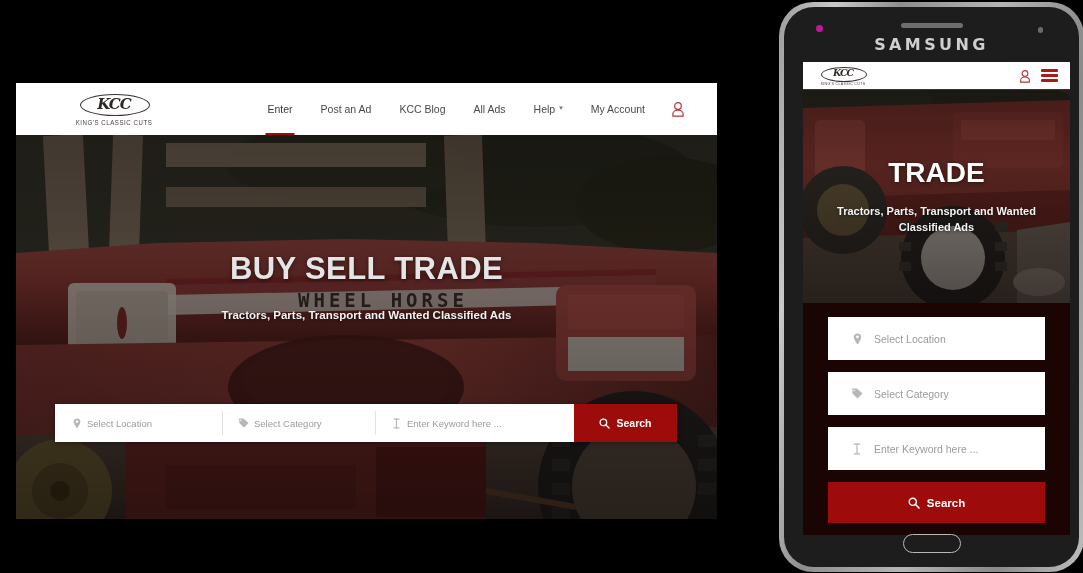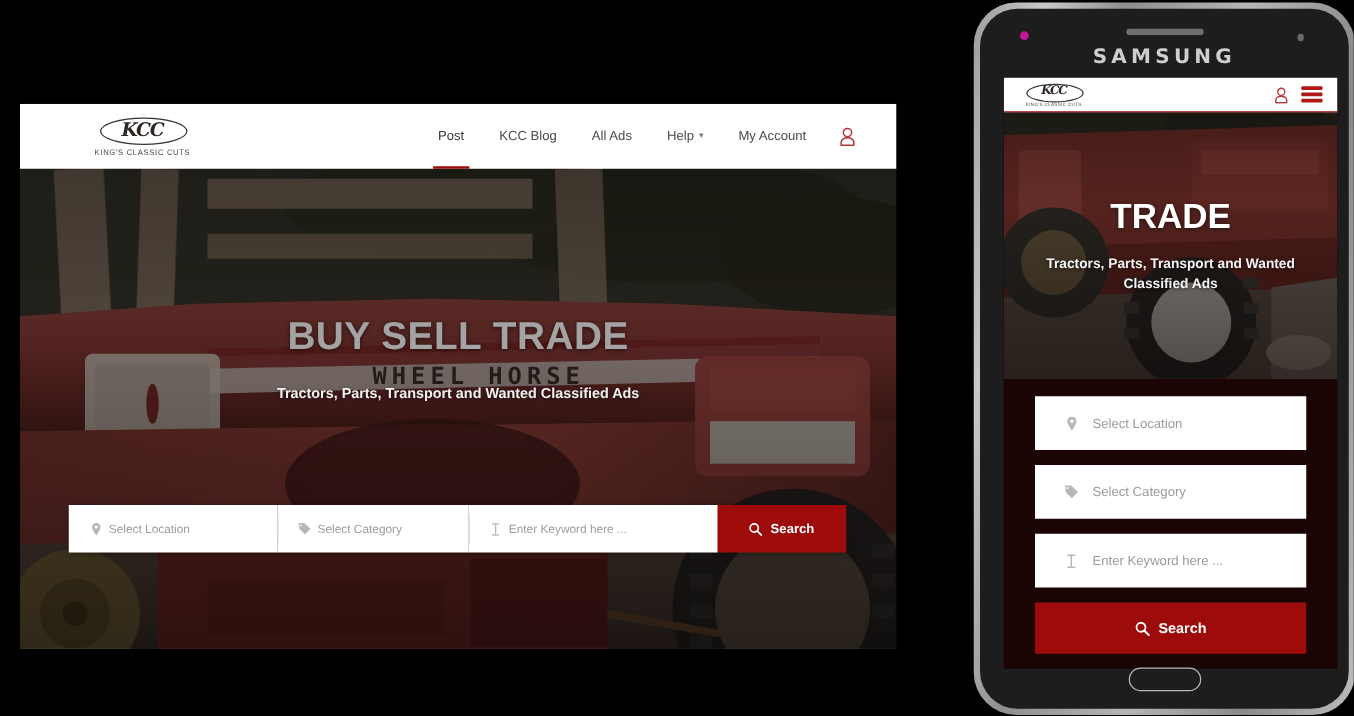--- a/index.html
+++ b/index.html
@@ -55,21 +55,21 @@
   .dk-hero { position: relative; height: 384px; overflow: hidden; }
   .hero-img { position: absolute; inset: 0; }
   .hero-tint { position: absolute; inset: 0; background: rgba(18,6,6,0.42); }
   .hero-tint2 { position: absolute; inset: 0; background: linear-gradient(180deg, rgba(0,0,0,.30), rgba(0,0,0,.12) 35%, rgba(0,0,0,.45)); }
 
   .hero-content {
     position: absolute; left: 0; right: 0; top: 0; bottom: 0;
     display: flex; flex-direction: column; align-items: center; z-index: 4;
   }
   .hero-title {
-    margin-top: 116px; color: #a3a3a3; font-weight: bold; font-size: 31px;
+    margin-top: 116px; color: #e5e5e5; font-weight: bold; font-size: 31px;
     letter-spacing: .4px; text-shadow: 0 1px 4px rgba(0,0,0,.55);
   }
   .hero-sub {
     margin-top: 22px; color: #f2f2f2; font-weight: bold; font-size: 11.5px;
     text-shadow: 0 1px 3px rgba(0,0,0,.6);
   }
 
   .dk-searchbar {
     position: absolute; left: 39px; top: 269px; width: 622px; height: 38px;
     display: flex; z-index: 6; box-shadow: 0 1px 5px rgba(0,0,0,.35);
@@ -172,21 +172,24 @@
 
       <div class="dk-logo">
         <div class="logo-oval">
           <span class="logo-mark">KCC</span>
         </div>
         <span class="logo-sub">KING'S CLASSIC CUTS</span>
       </div>
 
       <nav class="dk-nav">
         <div class="nav-item active">
-          <span>Post</span>
+          <span>Enter</span>
+        </div>
+        <div class="nav-item">
+          <span>Post an Ad</span>
         </div>
         <div class="nav-item">
           <span>KCC Blog</span>
         </div>
         <div class="nav-item">
           <span>All Ads</span>
         </div>
         <div class="nav-item">
           <span>Help</span>
           <span class="chev">▾</span>

